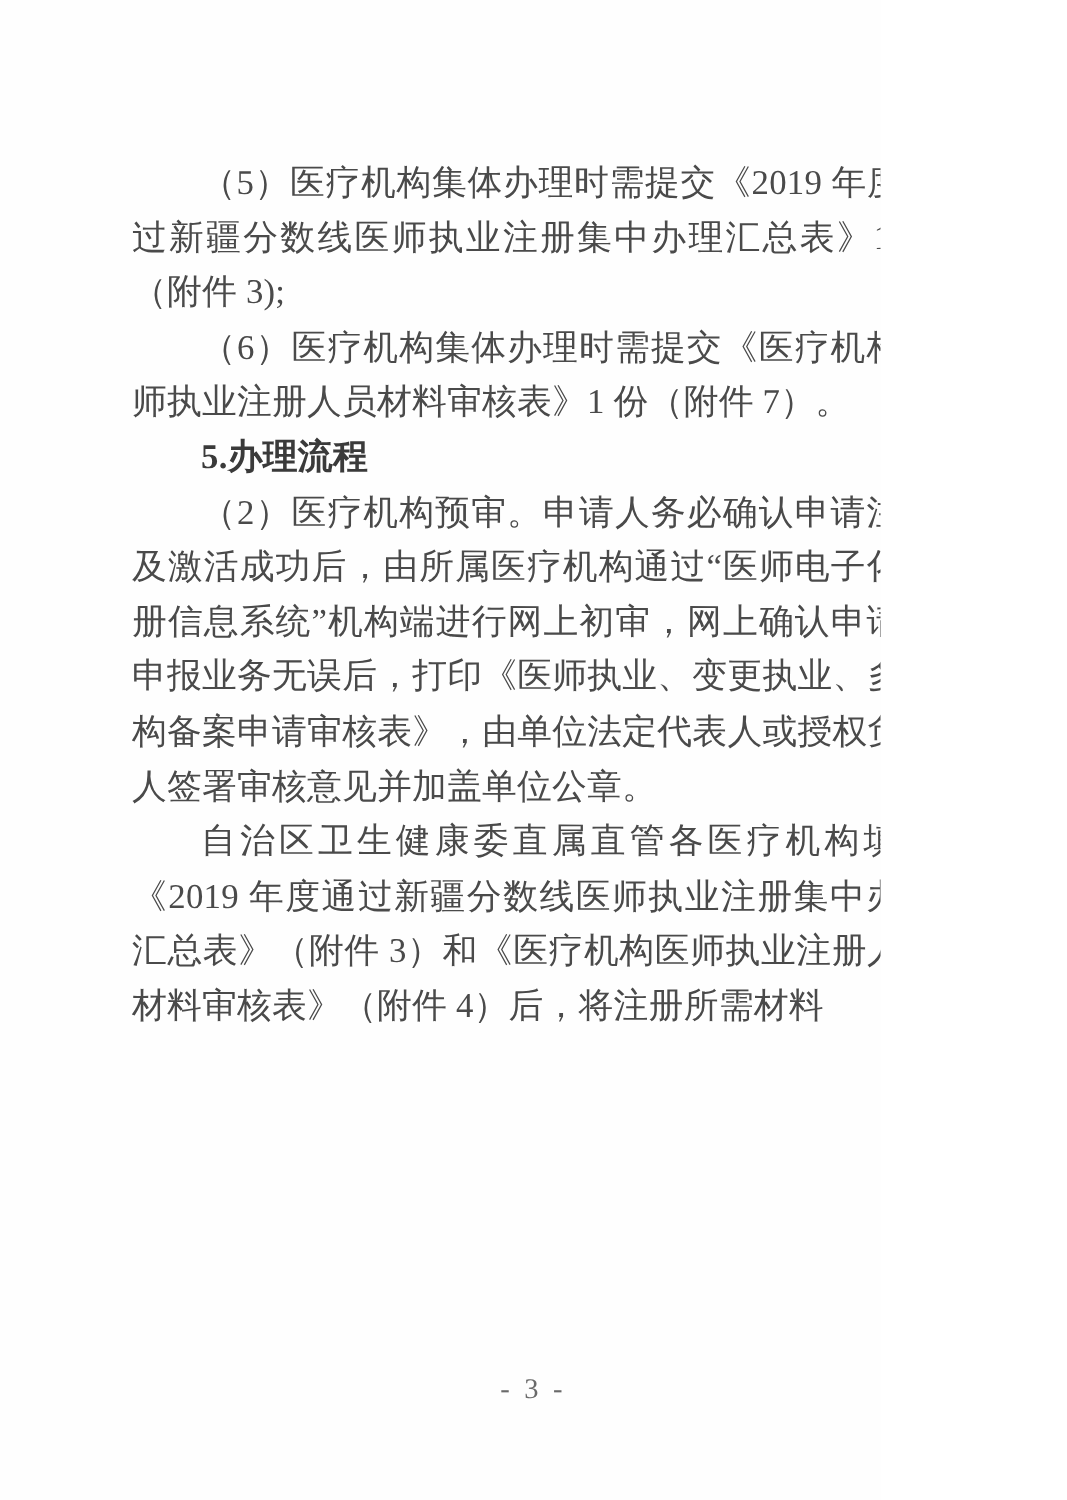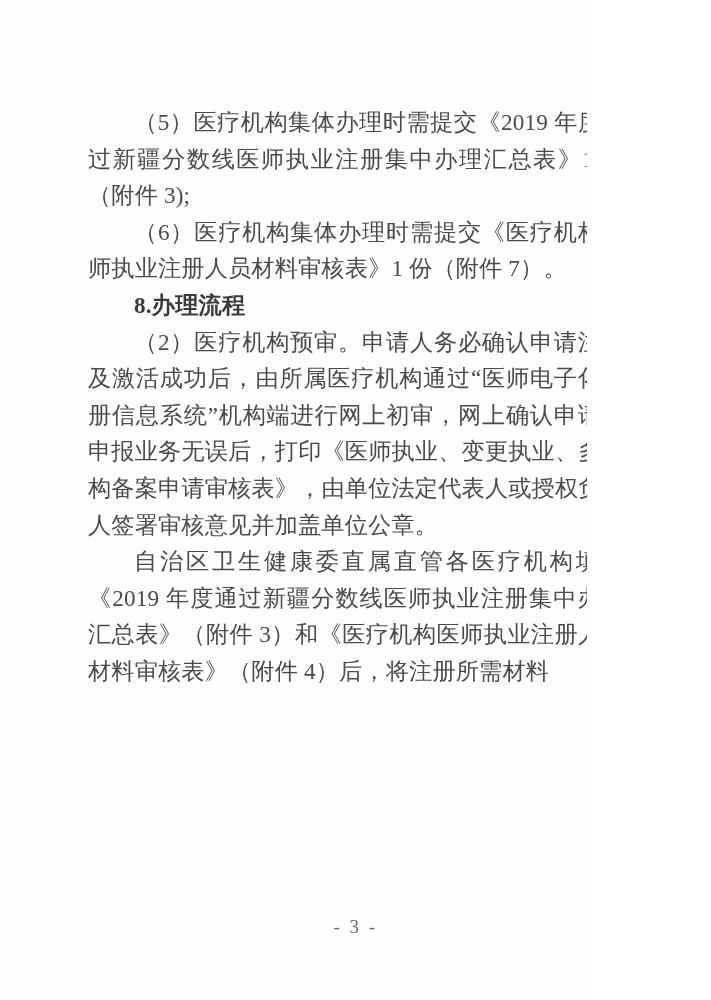--- a/index.html
+++ b/index.html
@@ -56,20 +56,20 @@
   }
 </style>
 </head>
 <body>
 
 <div class="page">
 
   <div class="content">
     <p class="para">（5）医疗机构集体办理时需提交《2019 年度通过新疆分数线医师执业注册集中办理汇总表》1 份（附件 3);</p>
     <p class="para">（6）医疗机构集体办理时需提交《医疗机构医师执业注册人员材料审核表》1 份（附件 7）。</p>
-    <p class="para heading">8.办理流程</p>
+    <p class="para heading">5.办理流程</p>
     <p class="para">（2）医疗机构预审。申请人务必确认申请注册及激活成功后，由所属医疗机构通过“医师电子化注册信息系统”机构端进行网上初审，网上确认申请人申报业务无误后，打印《医师执业、变更执业、多机构备案申请审核表》，由单位法定代表人或授权负责人签署审核意见并加盖单位公章。</p>
     <p class="para">自治区卫生健康委直属直管各医疗机构填写《2019 年度通过新疆分数线医师执业注册集中办理汇总表》（附件 3）和《医疗机构医师执业注册人员材料审核表》（附件 4）后，将注册所需材料</p>
   </div>
 
   <div class="footer">- 3 -</div>
 
 </div>
 
 </body></html>

